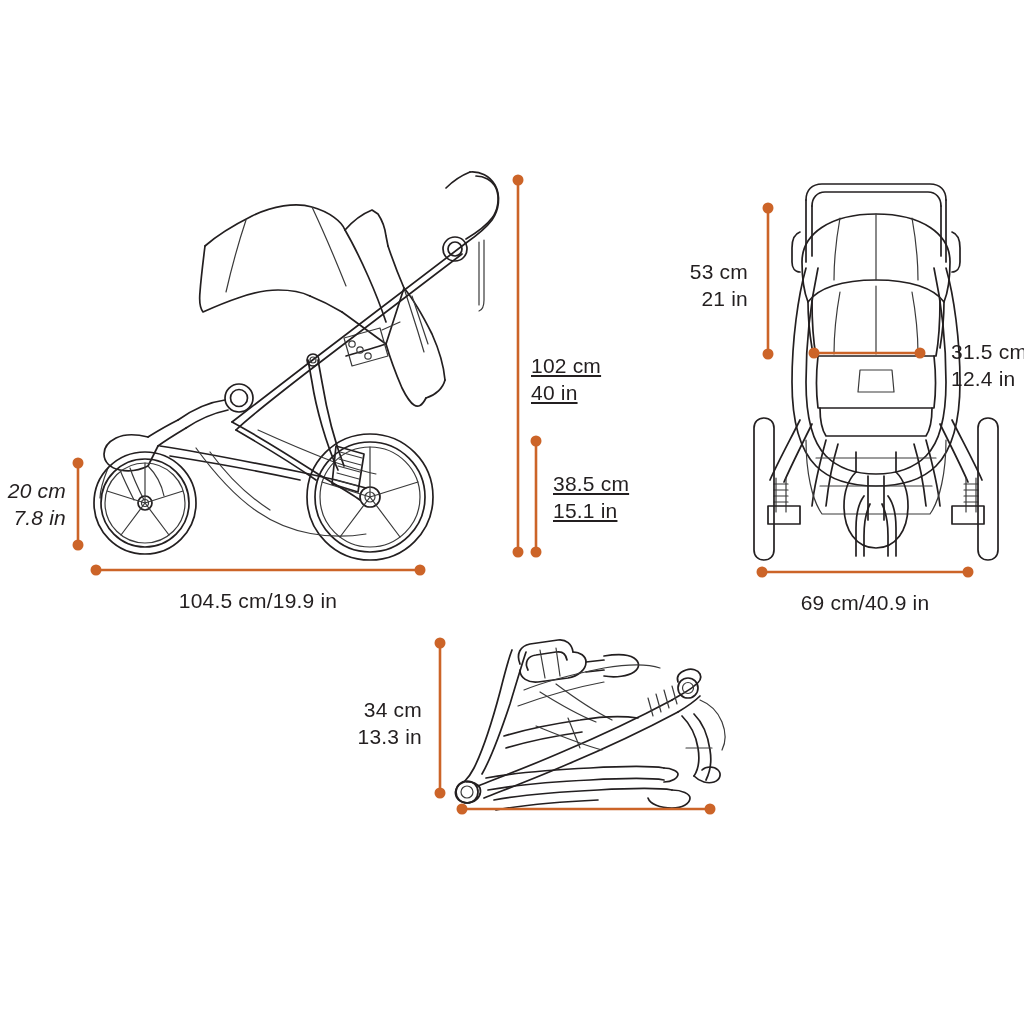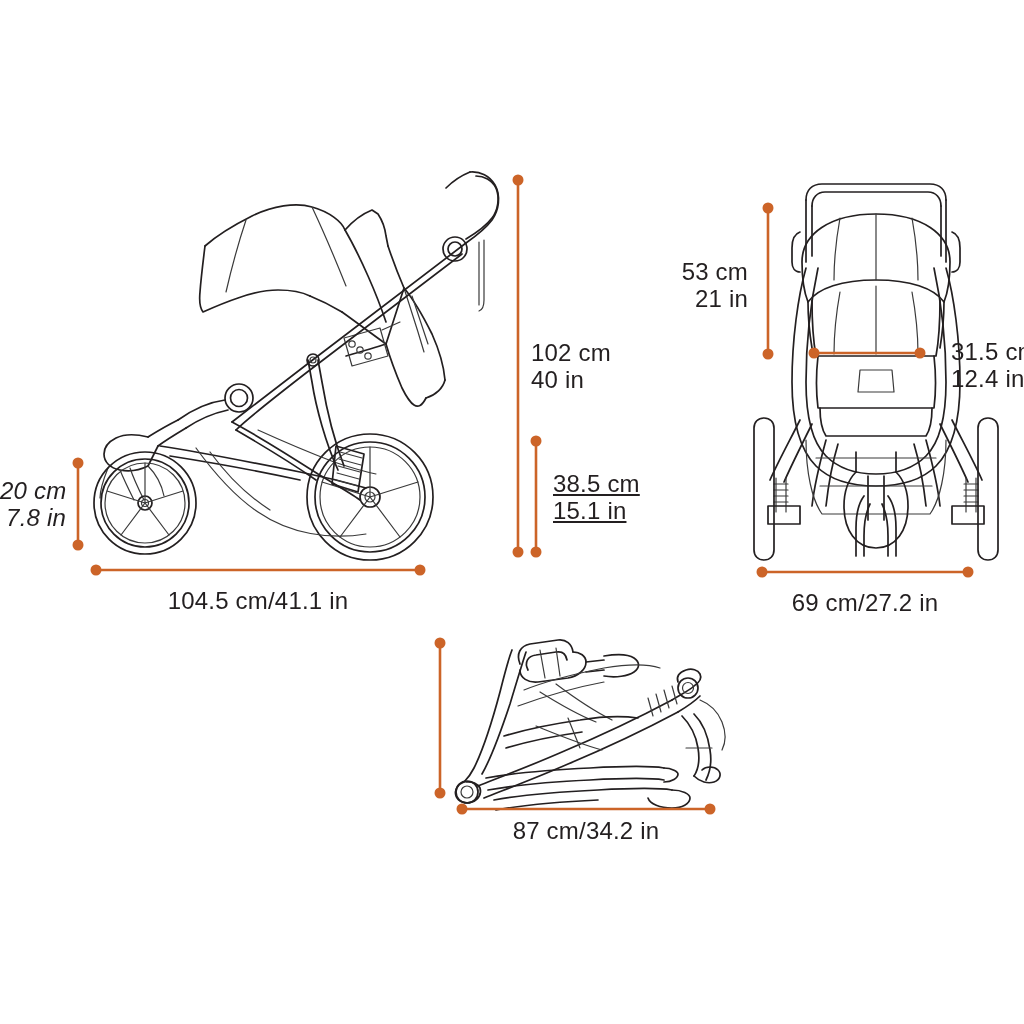--- a/index.html
+++ b/index.html
@@ -16,21 +16,21 @@
   #stage {
     position: relative;
     width: 1024px;
     height: 1024px;
     background: #ffffff;
   }
   .dim-label {
     position: absolute;
     color: #231f20;
     font-family: "Liberation Sans", sans-serif;
-    font-size: 24px;
+    font-size: 21px;
     line-height: 27px;
     letter-spacing: 0.2px;
     white-space: pre;
   }
   .dim-label.right-align { text-align: right; }
   .dim-label.center-align { text-align: center; }
   svg { display: block; }
   #art { position: absolute; left: 0; top: 0; }
 </style>
 </head>
@@ -347,35 +347,36 @@
       <line class="dimline" x1="440" y1="643" x2="440" y2="793"></line>
       <circle class="dimdot" cx="440" cy="643" r="5.5"></circle>
       <circle class="dimdot" cx="440" cy="793" r="5.5"></circle>
 
       <line class="dimline" x1="462" y1="809" x2="710" y2="809"></line>
       <circle class="dimdot" cx="462" cy="809" r="5.5"></circle>
       <circle class="dimdot" cx="710" cy="809" r="5.5"></circle>
     </g>
   </svg>
 
-  <div class="dim-label" style="left:531px; top:339px;">102 cm
+  <div class="dim-label" style="left:531px; top:352px;text-decoration:underline;">102 cm
 40 in</div>
 
   <div class="dim-label" style="left:553px; top:470px;text-decoration:underline;">38.5 cm
 15.1 in</div>
 
   <div class="dim-label right-align" style="left:0px; top:477px; width:66px;font-style:italic;">20 cm
 7.8 in</div>
 
-  <div class="dim-label center-align" style="left:108px; top:587px; width:300px;">104.5 cm/41.1 in</div>
+  <div class="dim-label center-align" style="left:108px; top:587px; width:300px;">104.5 cm/19.9 in</div>
 
   <div class="dim-label right-align" style="left:628px; top:258px; width:120px;">53 cm
 21 in</div>
 
   <div class="dim-label" style="left:951px; top:338px;">31.5 cm
 12.4 in</div>
 
-  <div class="dim-label center-align" style="left:730px; top:589px; width:270px;">69 cm/27.2 in</div>
-
-
-  <div class="dim-label center-align" style="left:446px; top:817px; width:280px;">87 cm/34.2 in</div>
+  <div class="dim-label center-align" style="left:730px; top:589px; width:270px;">69 cm/40.9 in</div>
+
+  <div class="dim-label right-align" style="left:300px; top:696px; width:122px;">34 cm
+13.3 in</div>
+
 
 </div>
 
 </body></html>

